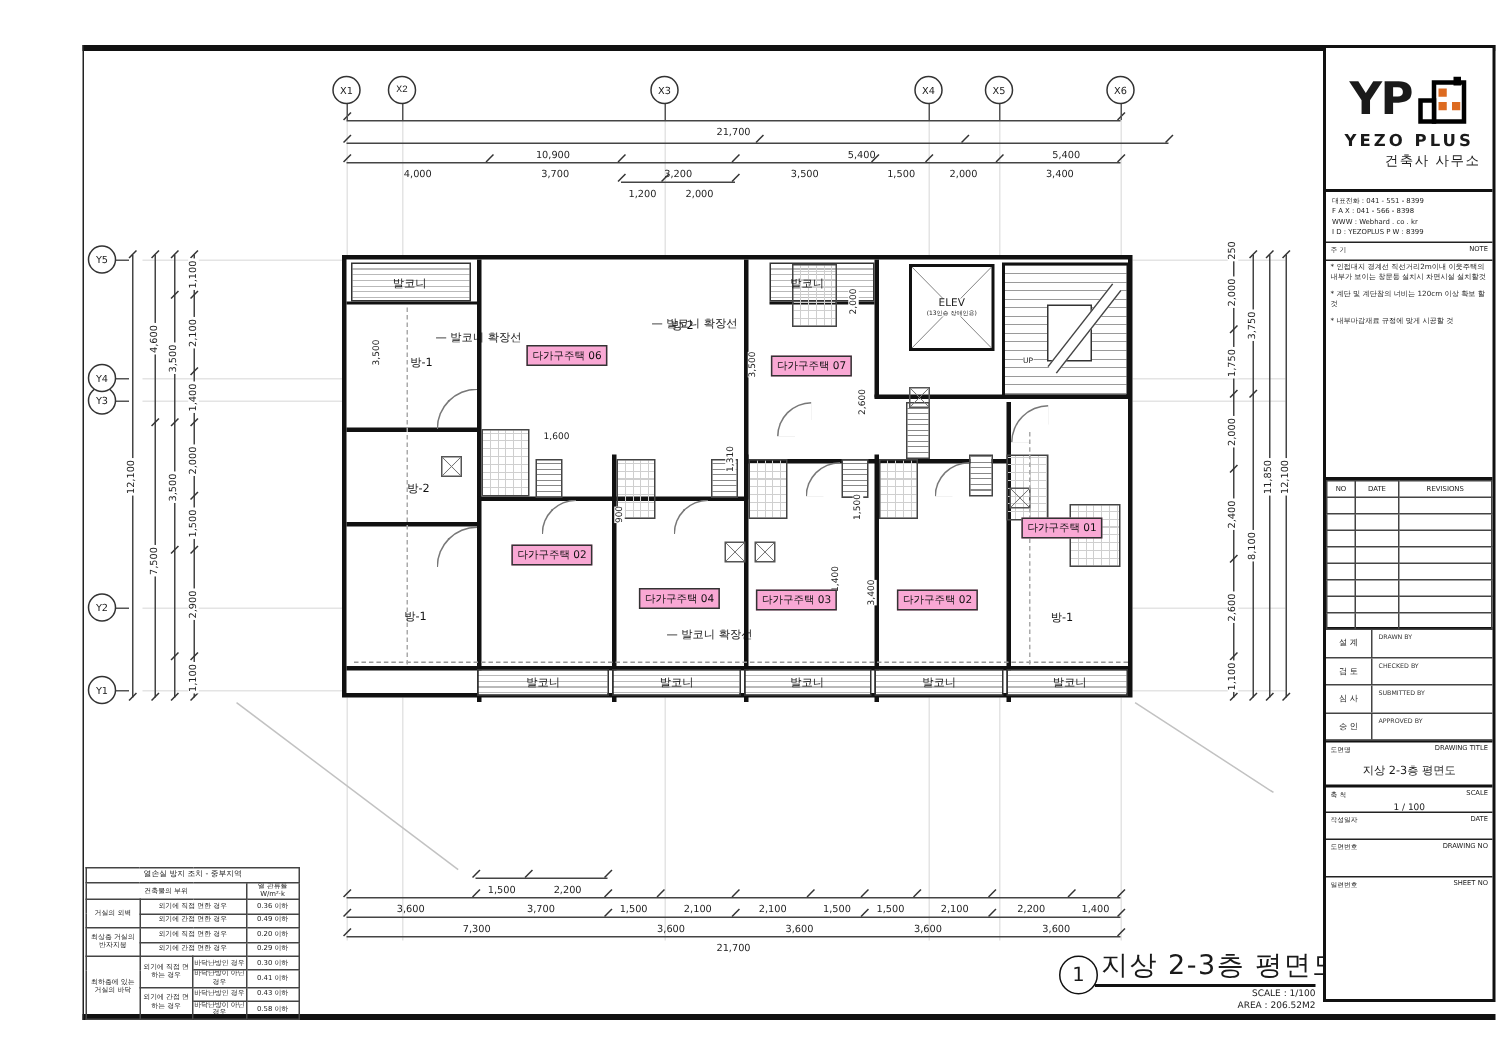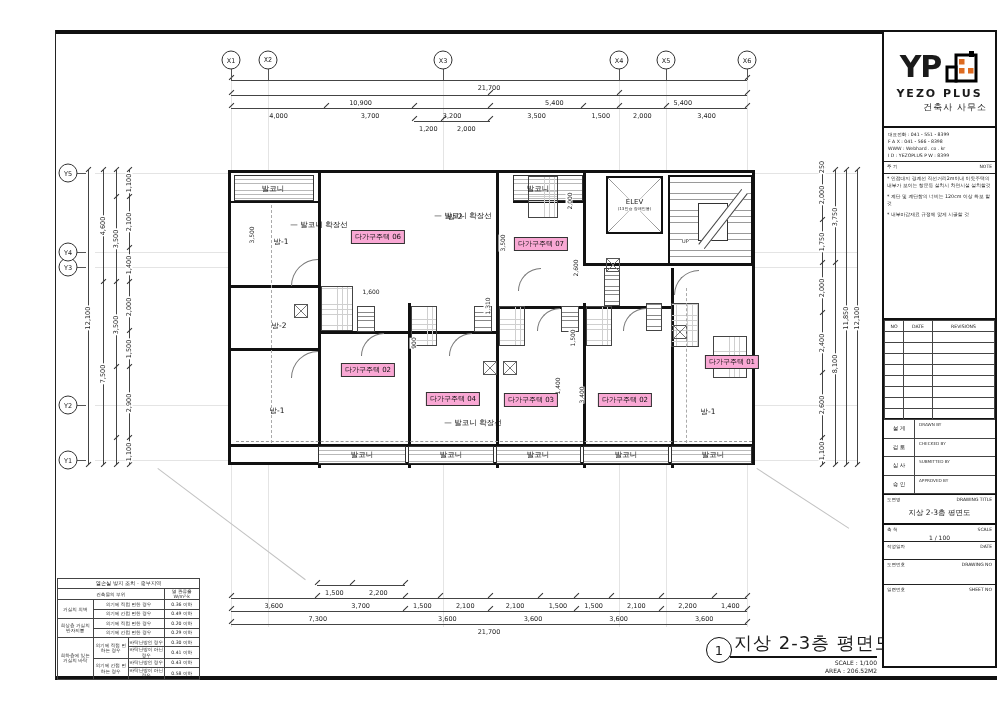--- a/index.html
+++ b/index.html
@@ -129,21 +129,21 @@
     <div class="stem" style="left: 77px; top: 173px; width: 9px; height: 1px;"></div>
     <div class="bubble" style="left: 68px; top: 173px;">Y5</div>
   </div>
 <div id="dims" class="abs" style="left:0;top:0;width:1000px;height:706px;">
     <div class="chain" style="left: 231px; top: 72px; width: 516px; height: 10px;">
       <div class="chain-line-h"></div>
       <div class="tick-h" style="left: -3px;"></div>
       <div class="tick-h" style="left: calc(100% - 3px);"></div>
       <div class="dlab-h" style="left: 50%;">21,700</div>
     </div>
-    <div class="chain" style="left: 231px; top: 87px; width: 516px; height: 10px;">
+    <div class="chain" style="left: 231px; top: 87px; width: 516px; height: 10px; padding-left: 32px;">
       <div class="chain-line-h"></div>
       <div class="tick-h" style="left: -3px;"></div>
       <div class="tick-h" style="left: calc(50.2304% - 3px);"></div>
       <div class="dlab-h" style="left: 25.1152%;">10,900</div>
       <div class="tick-h" style="left: calc(75.1152% - 3px);"></div>
       <div class="dlab-h" style="left: 62.6728%;">5,400</div>
       <div class="tick-h" style="left: calc(100% - 3px);"></div>
       <div class="dlab-h" style="left: 87.5576%;">5,400</div>
     </div>
     <div class="chain" style="left: 231px; top: 100px; width: 516px; height: 10px;">
@@ -380,21 +380,21 @@
     <div class="room-label" style="left: 224px; top: 44px;">방-2</div>
     <div class="room-label" style="left: 48px; top: 153px;">방-2</div>
     <div class="room-label" style="left: 46px; top: 238px;">방-1</div>
     <div class="room-label" style="left: 477px; top: 239px;">방-1</div>
     <div class="room-label boxed" style="left: 147px; top: 64px;">다가구주택 06</div>
     <div class="room-label boxed" style="left: 310px; top: 71px;">다가구주택 07</div>
     <div class="room-label boxed" style="left: 137px; top: 197px;">다가구주택 02</div>
     <div class="room-label boxed" style="left: 222px; top: 226px;">다가구주택 04</div>
     <div class="room-label boxed" style="left: 300px; top: 227px;">다가구주택 03</div>
     <div class="room-label boxed" style="left: 394px; top: 227px;">다가구주택 02</div>
-    <div class="room-label boxed" style="left: 477px; top: 189px; margin-left: 24px;">다가구주택 01</div>
+    <div class="room-label boxed" style="left: 477px; top: 179px;">다가구주택 01</div>
     <div class="room-label" style="left: 131px; top: 282px;">발코니</div>
     <div class="room-label" style="left: 220px; top: 282px;">발코니</div>
     <div class="room-label" style="left: 307px; top: 282px;">발코니</div>
     <div class="room-label" style="left: 395px; top: 282px;">발코니</div>
     <div class="room-label" style="left: 482px; top: 282px;">발코니</div>
     <div class="idim" style="left: 140px; top: 118px;">1,600</div>
     <div class="idim rot" style="left: 338px; top: 28px;">2,000</div>
     <div class="idim rot" style="left: 271px; top: 70px;">3,500</div>
     <div class="idim rot" style="left: 20px; top: 62px;">3,500</div>
     <div class="idim rot" style="left: 344px; top: 95px;">2,600</div>

